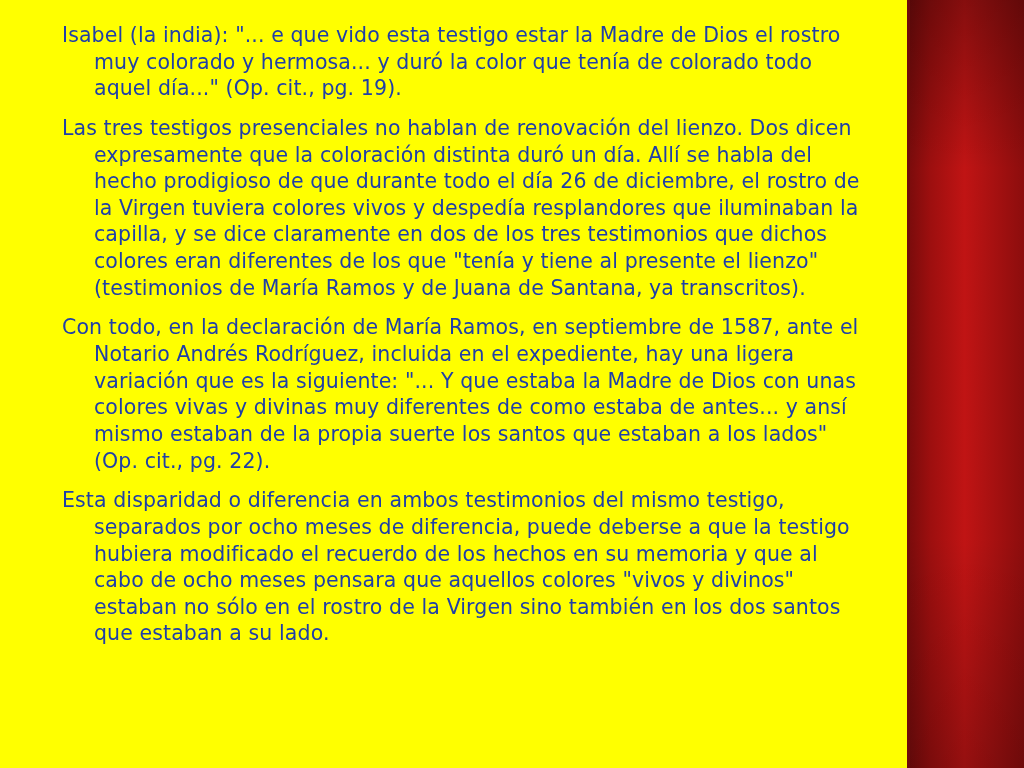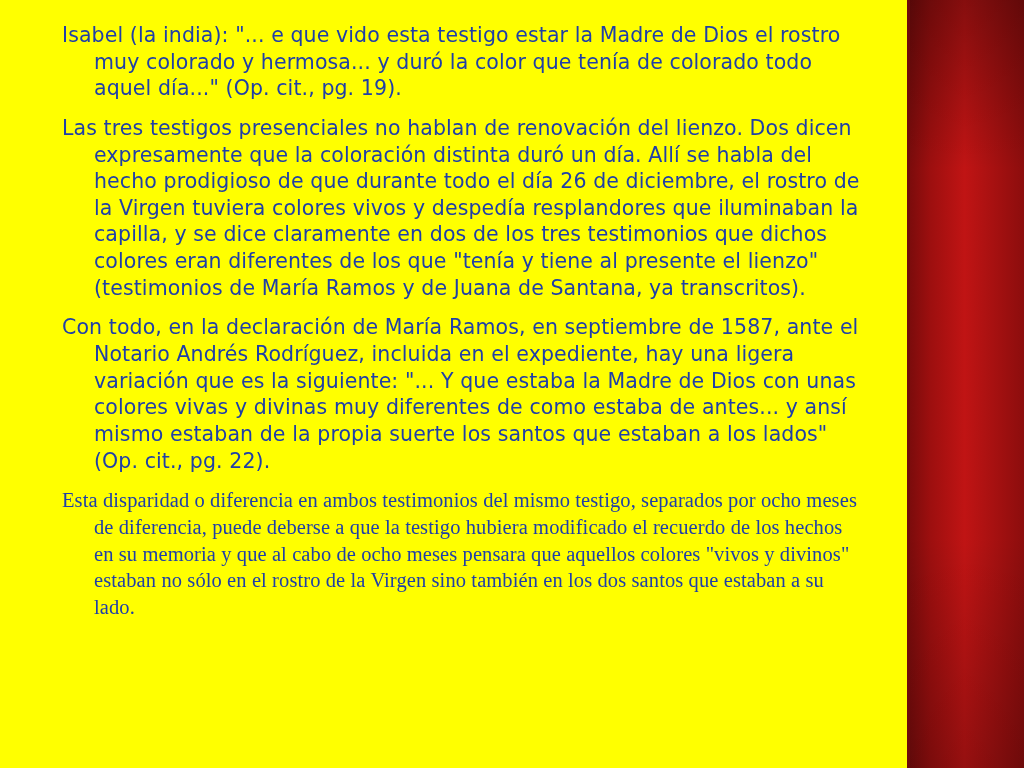--- a/index.html
+++ b/index.html
@@ -55,21 +55,20 @@
     color: #1f3fa8;
     font-size: 20.5px;
     line-height: 1.30;
     margin: 0 0 13px 0;
     padding-left: 32px;
     text-indent: -32px;
     letter-spacing: 0.1px;
   }
   .para:last-child {
     margin-bottom: 16px;
-    font-family: Liberation Serif, serif;
   }
 </style>
 </head>
 <body>
 
 <div class="slide">
 
   <div class="content">
     <p class="para">Isabel (la india): "... e que vido esta testigo estar la Madre de Dios el rostro muy colorado y hermosa... y duró la color que tenía de colorado todo aquel día..." (Op. cit., pg. 19).</p>
     <p class="para">Las tres testigos presenciales no hablan de renovación del lienzo. Dos dicen expresamente que la coloración distinta duró un día. Allí se habla del hecho prodigioso de que durante todo el día 26 de diciembre, el rostro de la Virgen tuviera colores vivos y despedía resplandores que iluminaban la capilla, y se dice claramente en dos de los tres testimonios que dichos colores eran diferentes de los que "tenía y tiene al presente el lienzo" (testimonios de María Ramos y de Juana de Santana, ya transcritos).</p>

